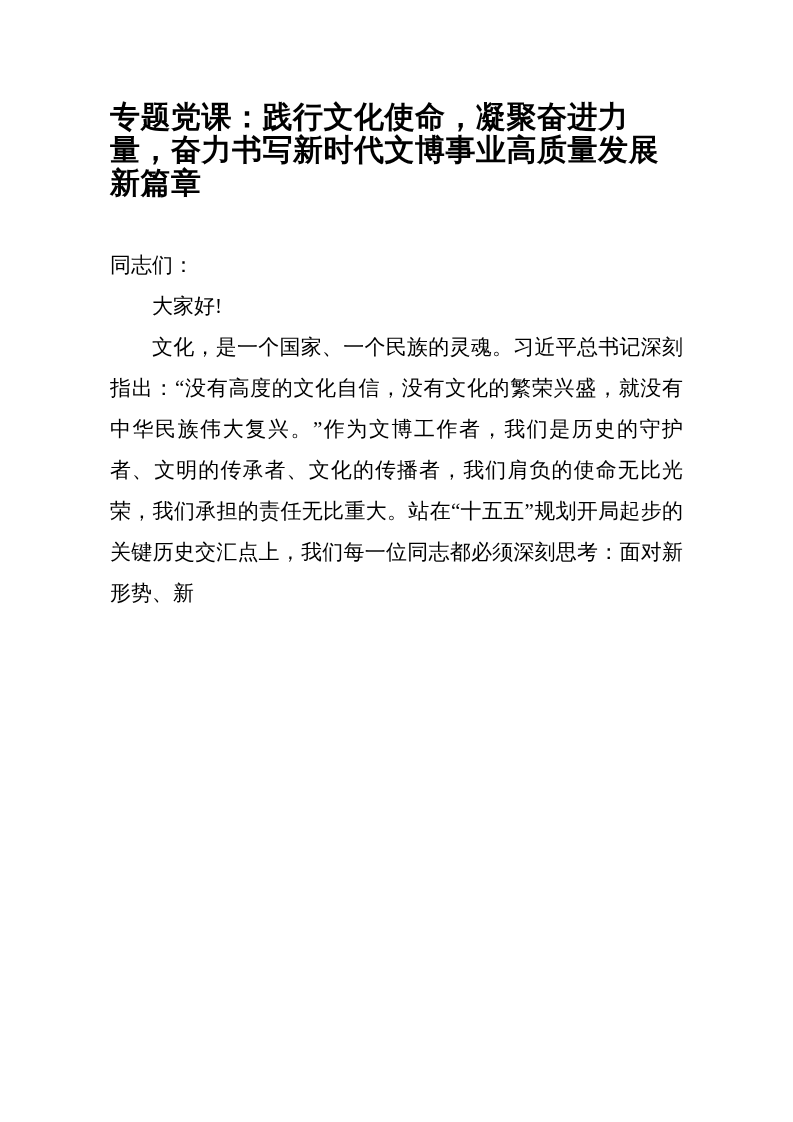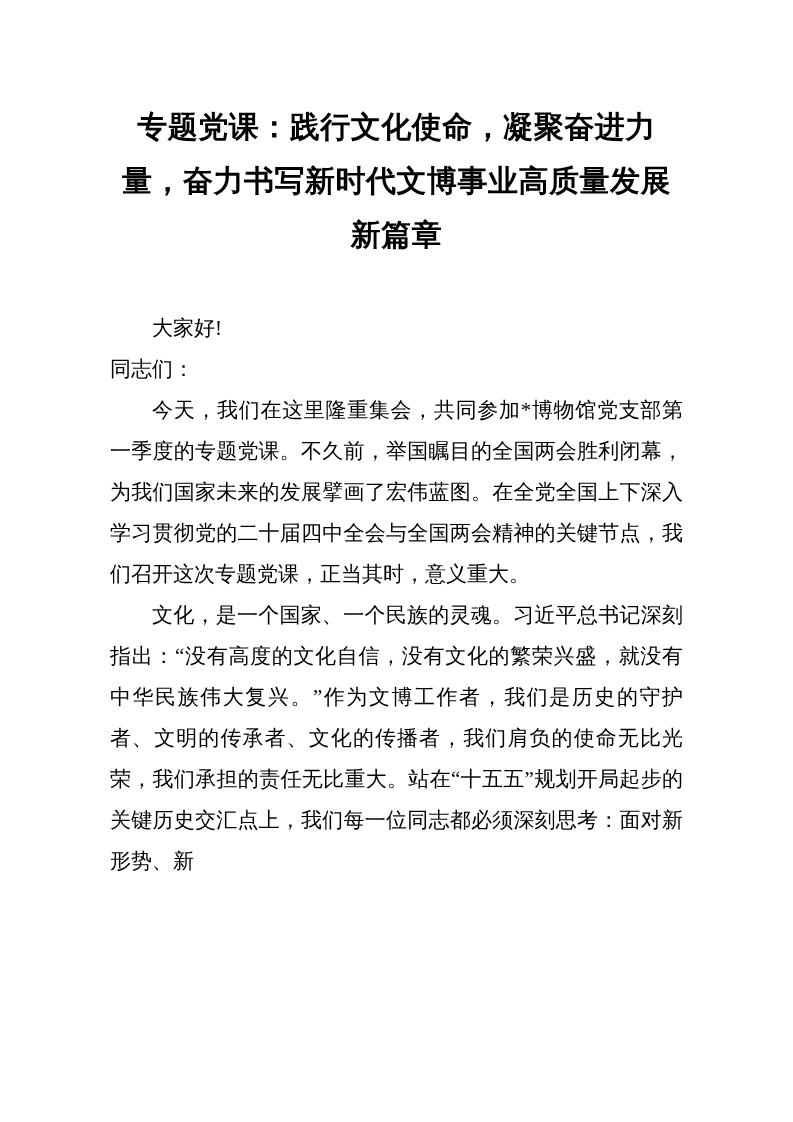--- a/index.html
+++ b/index.html
@@ -18,22 +18,22 @@
       height: 1122px;
       padding: 100px 110px 40px 110px;
       background: #ffffff;
       color: #000000;
     }
     .doc-title {
       margin: 0 0 46px 0;
       font-family: "Liberation Sans", "DejaVu Sans", sans-serif;
       font-weight: 700;
       font-size: 30px;
-      line-height: 54px;
-      text-align: center;
+      line-height: 33px;
+      text-align: left;
       letter-spacing: 0.5px;
     }
     .doc-body {
       font-family: "Liberation Serif", "DejaVu Serif", serif;
       font-size: 21px;
       line-height: 41px;
       text-align: justify;
       text-align-last: left;
     }
     .para {
@@ -46,18 +46,17 @@
       text-indent: 0;
     }
   </style>
 </head>
 <body>
 
 <div class="page">
   <h1 class="doc-title">专题党课：践行文化使命，凝聚奋进力量，奋力书写新时代文博事业高质量发展新篇章</h1>
 
   <div class="doc-body">
+    <p class="para no-indent">同志们：</p>
     <p class="para">大家好!</p>
-    <p class="para no-indent">同志们：</p>
-    <p class="para">今天，我们在这里隆重集会，共同参加*博物馆党支部第一季度的专题党课。不久前，举国瞩目的全国两会胜利闭幕，为我们国家未来的发展擘画了宏伟蓝图。在全党全国上下深入学习贯彻党的二十届四中全会与全国两会精神的关键节点，我们召开这次专题党课，正当其时，意义重大。</p>
     <p class="para">文化，是一个国家、一个民族的灵魂。习近平总书记深刻指出：“没有高度的文化自信，没有文化的繁荣兴盛，就没有中华民族伟大复兴。”作为文博工作者，我们是历史的守护者、文明的传承者、文化的传播者，我们肩负的使命无比光荣，我们承担的责任无比重大。站在“十五五”规划开局起步的关键历史交汇点上，我们每一位同志都必须深刻思考：面对新形势、新</p>
   </div>
 </div>
 
 </body></html>

